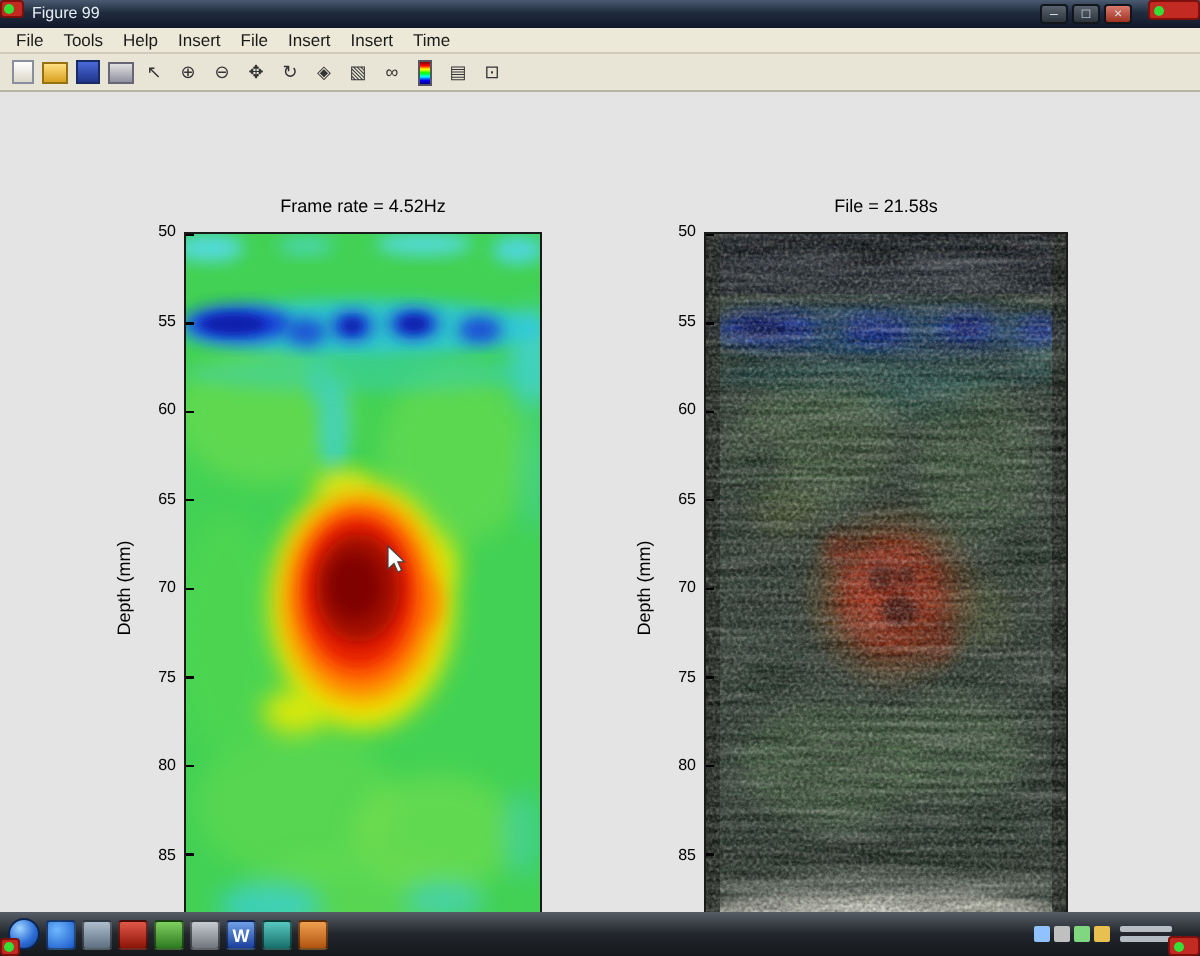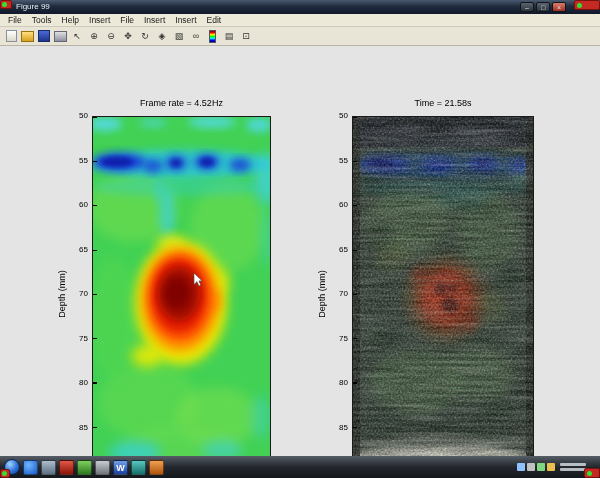--- a/index.html
+++ b/index.html
@@ -108,21 +108,21 @@
   </div>
 
   <div class="menubar">
       <span class="menu-item">File</span>
       <span class="menu-item">Tools</span>
       <span class="menu-item">Help</span>
       <span class="menu-item">Insert</span>
       <span class="menu-item">File</span>
       <span class="menu-item">Insert</span>
       <span class="menu-item">Insert</span>
-      <span class="menu-item">Edit</span>
+      <span class="menu-item">Time</span>
     </div>
 
   <div class="toolbar">
       <span class="tb-btn ic-new"></span>
       <span class="tb-btn ic-open"></span>
       <span class="tb-btn ic-save"></span>
       <span class="tb-btn ic-print"></span>
       <span class="tb-btn">↖</span>
       <span class="tb-btn">⊕</span>
       <span class="tb-btn">⊖</span>
@@ -132,21 +132,21 @@
       <span class="tb-btn">▧</span>
       <span class="tb-btn">∞</span>
       <span class="tb-btn ic-colorbar"></span>
       <span class="tb-btn">▤</span>
       <span class="tb-btn">⊡</span>
     </div>
 
   <div class="figure-area">
 
     <div class="plot-title left">Frame rate = 4.52Hz</div>
-    <div class="plot-title right">Time =  21.58s</div>
+    <div class="plot-title right">File =  21.58s</div>
 
     <div class="ylabel left">Depth (mm)</div>
     <div class="ylabel right">Depth (mm)</div>
 
     <div class="yticks left">
         <span class="ytick">50</span>
         <span class="ytick">55</span>
         <span class="ytick">60</span>
         <span class="ytick">65</span>
         <span class="ytick">70</span>

